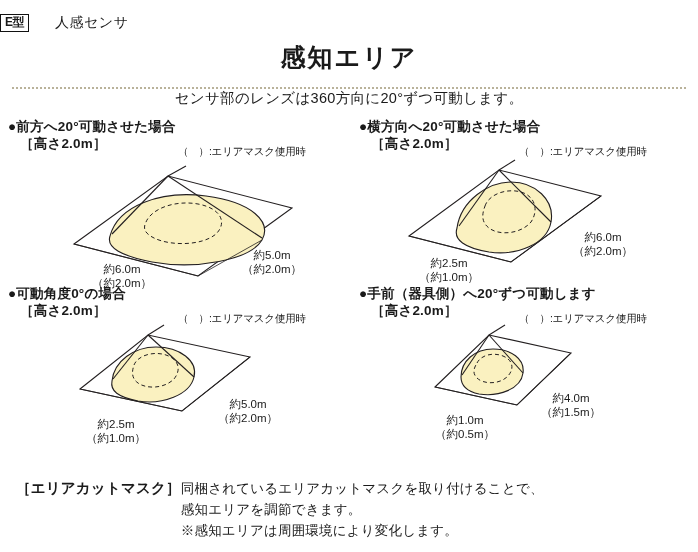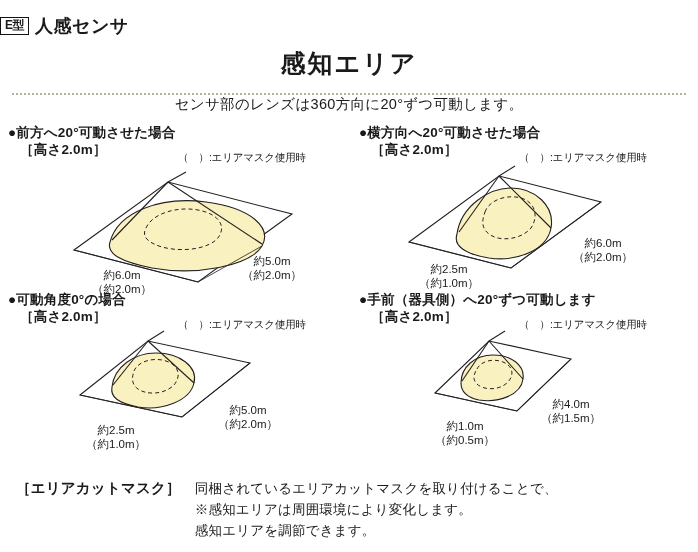--- a/index.html
+++ b/index.html
@@ -37,23 +37,24 @@
   .type-badge {
     display: inline-block;
     border: 1px solid #111;
     padding: 0px 4px 1px 4px;
     font-size: 12px;
     line-height: 15px;
     font-weight: bold;
     letter-spacing: -0.5px;
   }
   .sensor-label {
-    font-size: 18px;
-    font-weight: bold;
+    font-size: 14px;
+    font-weight: normal;
     letter-spacing: 0.5px;
+    margin-left: 20px;
   }
   .main-title {
     margin-top: 9px;
     font-size: 25px;
     font-weight: bold;
     letter-spacing: 2px;
   }
   .dotted-rule {
     margin: 13px 12px 0 12px;
     border-top: 2px dotted #b9b29a;
@@ -138,21 +139,20 @@
     align-items: flex-start;
   }
   .footer-title {
     font-size: 14.5px;
     font-weight: bold;
     white-space: nowrap;
     letter-spacing: 0.2px;
     padding-top: 1px;
   }
   .footer-body {
-    margin-left: 14px;
     font-size: 13.5px;
     line-height: 21px;
     letter-spacing: 0.2px;
   }
   .footer-body div { white-space: nowrap; }
 </style>
 </head>
 <body>
 
 <div class="page">
@@ -288,18 +288,18 @@
         <span class="sub">（約0.5m）</span>
       </div>
     </div>
 
   </div>
 
   <div class="footer">
     <div class="footer-title">［エリアカットマスク］</div>
     <div class="footer-body">
       <div>同梱されているエリアカットマスクを取り付けることで、</div>
+      <div>感知エリアを調節できます。</div>
       <div>※感知エリアは周囲環境により変化します。</div>
-      <div>感知エリアを調節できます。</div>
     </div>
   </div>
 
 </div>
 
 </body></html>

